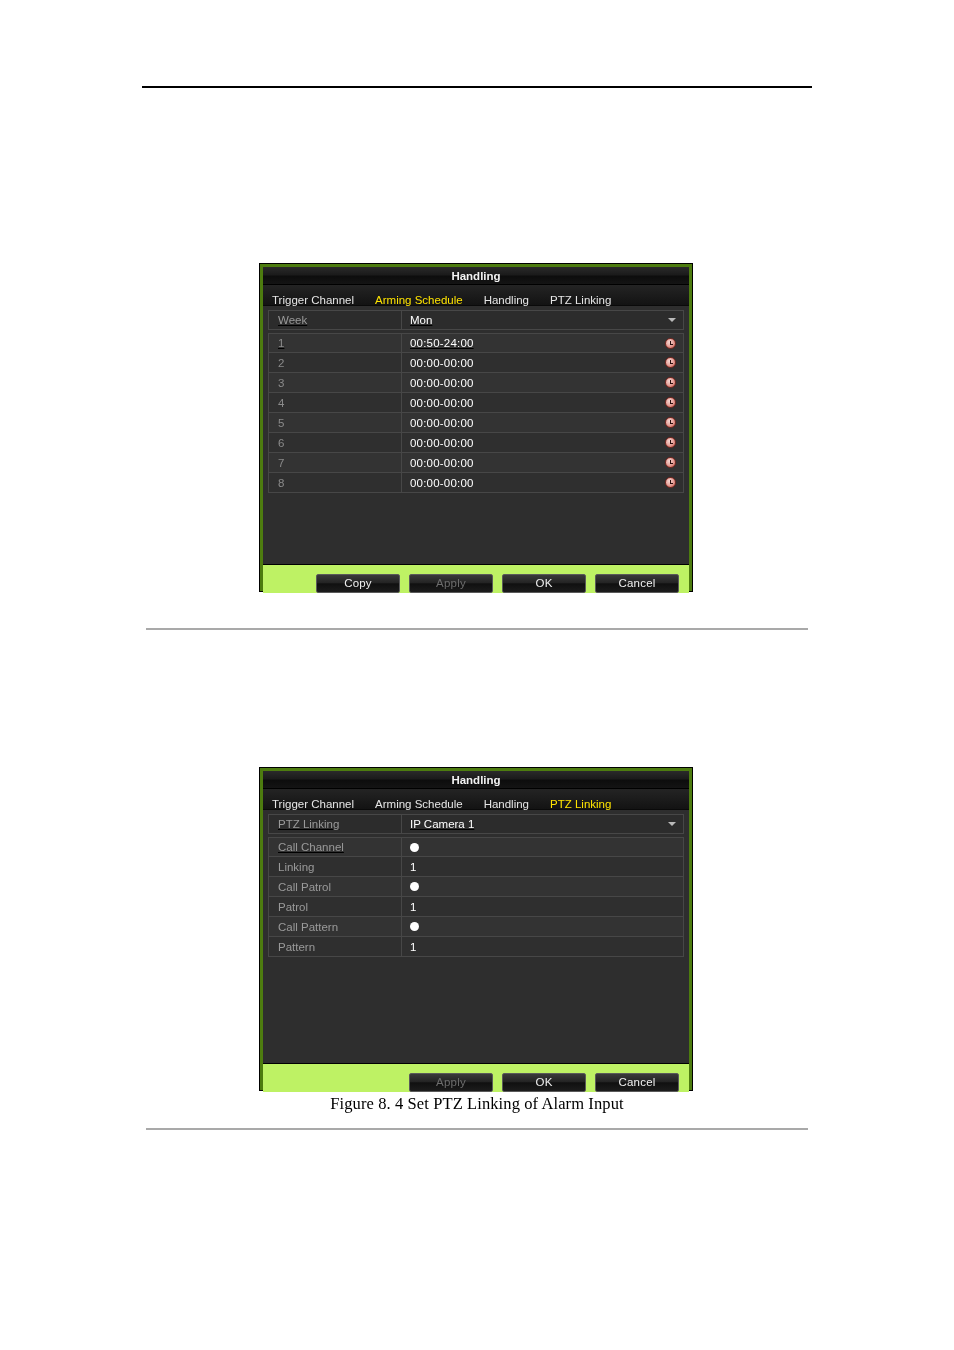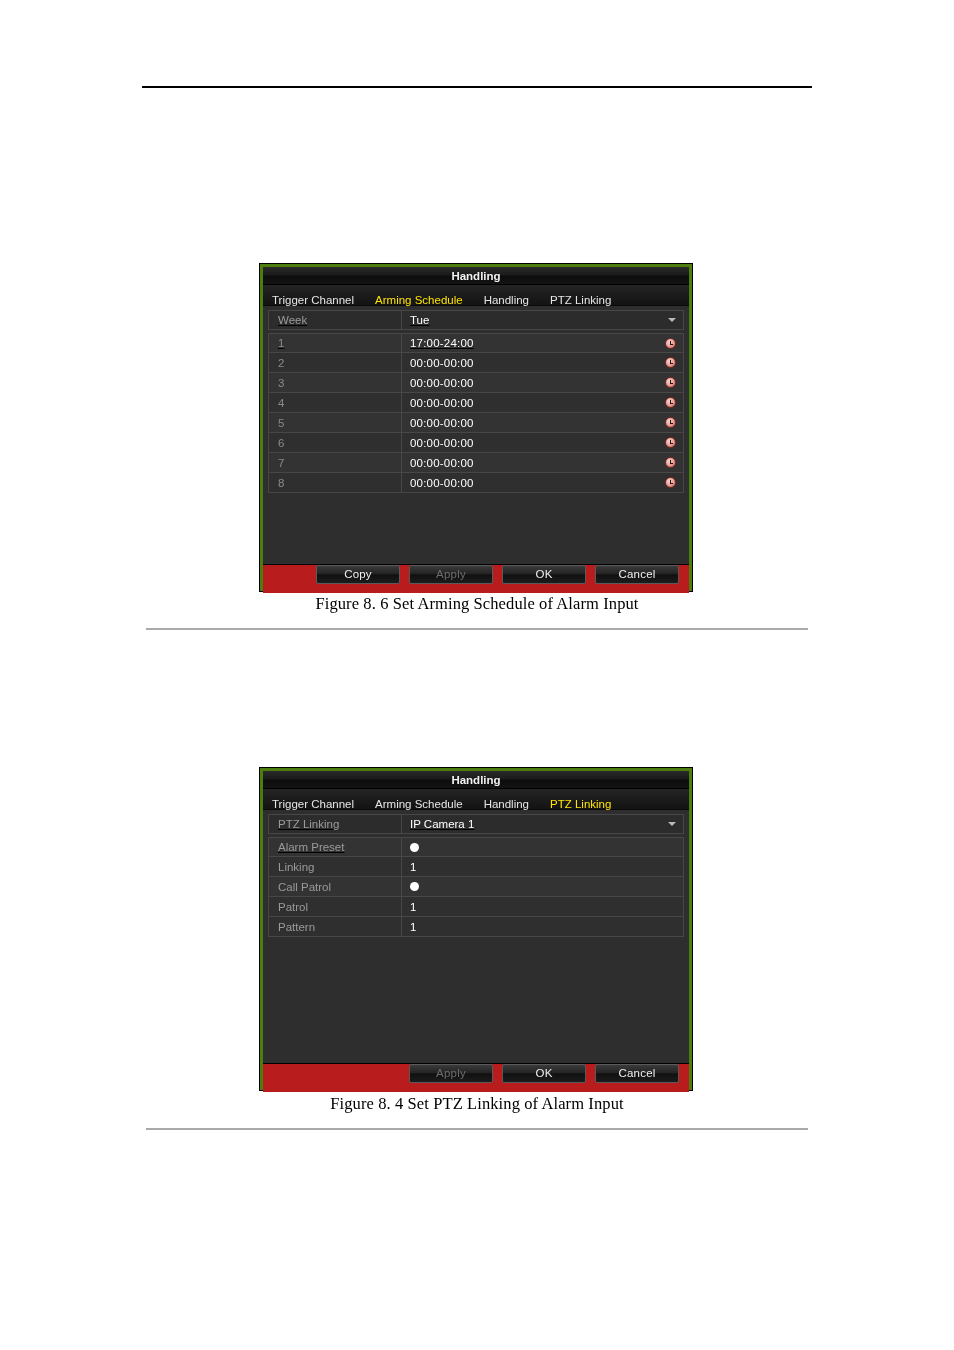--- a/index.html
+++ b/index.html
@@ -190,24 +190,24 @@
     border-radius: 50%;
     background: #ffffff;
     display: inline-block;
   }
 
   
   .btnbar {
     position: absolute;
     left: 0; right: 0; bottom: 0;
     height: 29px;
-    background: #b91c1c;
+    background: #bef264;
     border-top: 1px solid #000;
     display: flex;
-    align-items: flex-start;
+    align-items: flex-end;
     justify-content: flex-end;
     gap: 9px;
     padding-right: 10px;
   }
 
   .btn {
     width: 84px;
     height: 19px;
     background: linear-gradient(to bottom, #3a3a3a 0%, #242424 45%, #101010 52%, #1c1c1c 100%);
     border: 1px solid #5a5a5a;
@@ -237,32 +237,32 @@
       <span class="tab active">Arming Schedule</span>
       <span class="tab">Handling</span>
       <span class="tab">PTZ Linking</span>
     </div>
 
     <div class="body-area" style="height:287px;">
 
       <div class="row dropdown">
         <span class="lbl">Week</span>
         <span class="val">
-          <span>Tue</span>
+          <span>Mon</span>
           <span class="chev"></span>
         </span>
       </div>
 
       <div style="height:3px"></div>
 
       <div>
         <div class="row srow">
           <span class="idx">1</span>
           <span class="time">
-            <span>17:00-24:00</span>
+            <span>00:50-24:00</span>
           </span>
           <span class="clock-icon" style="margin-right:7px"></span>
         </div>
         <div class="row srow alt">
           <span class="idx">2</span>
           <span class="time">
             <span>00:00-00:00</span>
           </span>
           <span class="clock-icon" style="margin-right:7px"></span>
         </div>
@@ -312,23 +312,20 @@
 
       <div class="btnbar">
         <div class="btn">Copy</div>
         <div class="btn disabled">Apply</div>
         <div class="btn">OK</div>
         <div class="btn">Cancel</div>
       </div>
     </div>
   </div>
 
-  <div class="figure-block" style="top:594px;">
-    <div class="caption">Figure 8. 6 Set Arming Schedule of Alarm Input</div>
-  </div>
   <div class="sep-rule" style="top:628px;"></div>
 
   <div class="dialog" style="left:260px; top:768px; width:432px; height:322px;">
 
     <div class="titlebar">Handling</div>
 
     <div class="tabbar">
       <span class="tab">Trigger Channel</span>
       <span class="tab">Arming Schedule</span>
       <span class="tab">Handling</span>
@@ -342,39 +339,45 @@
         <span class="val">
           <span>IP Camera 1</span>
           <span class="chev"></span>
         </span>
       </div>
 
       <div style="height:3px"></div>
 
       <div>
         <div class="row">
-          <span class="lbl">Alarm Preset</span>
+          <span class="lbl">Call Channel</span>
           <span class="val">
             <span class="radio-dot"></span>
           </span>
         </div>
         <div class="row alt">
           <span class="lbl">Linking</span>
           <span class="val">1</span>
         </div>
         <div class="row">
           <span class="lbl">Call Patrol</span>
           <span class="val">
             <span class="radio-dot"></span>
           </span>
         </div>
         <div class="row alt">
           <span class="lbl">Patrol</span>
           <span class="val">1</span>
         </div>
+        <div class="row">
+          <span class="lbl">Call Pattern</span>
+          <span class="val">
+            <span class="radio-dot"></span>
+          </span>
+        </div>
         <div class="row alt">
           <span class="lbl">Pattern</span>
           <span class="val">1</span>
         </div>
       </div>
 
       <div class="btnbar">
         <div class="btn disabled">Apply</div>
         <div class="btn">OK</div>
         <div class="btn">Cancel</div>

